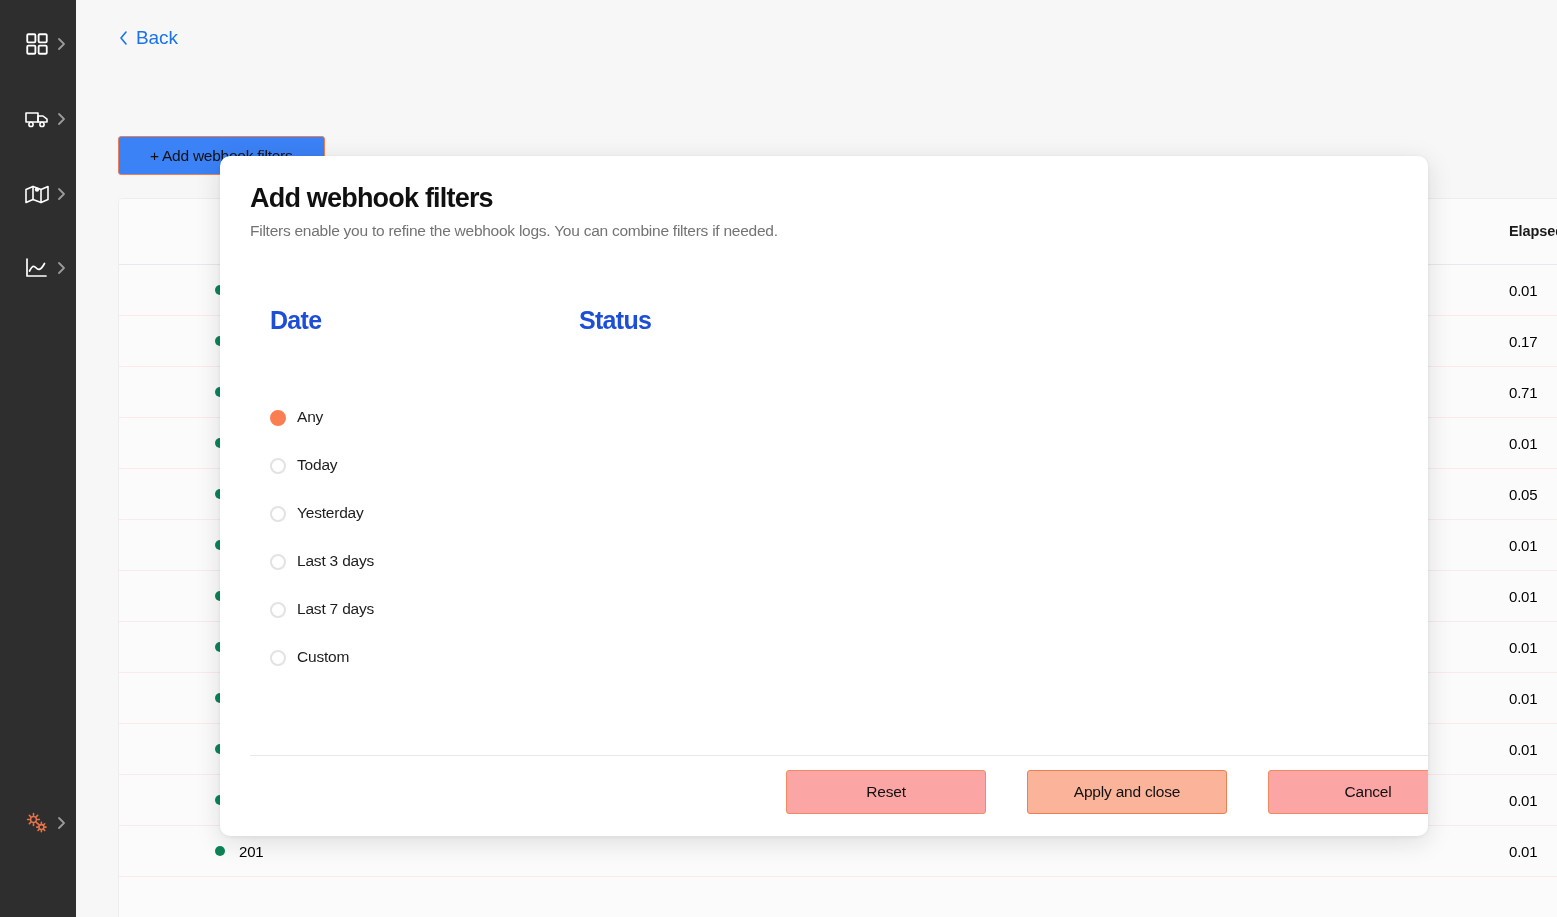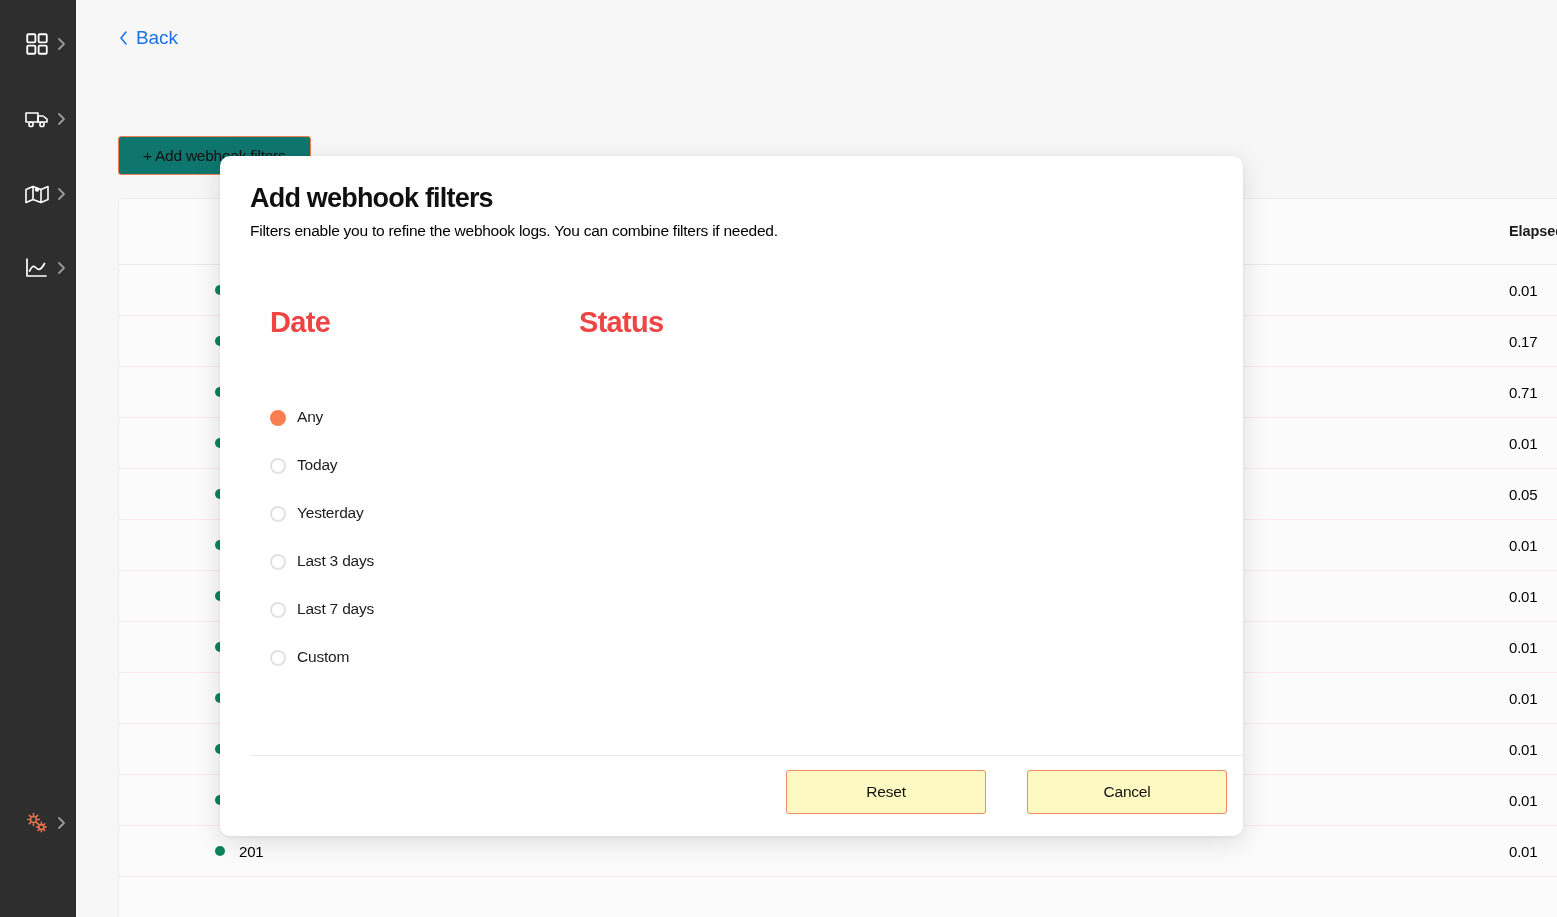--- a/index.html
+++ b/index.html
@@ -107,24 +107,24 @@
     font-size: 15.5px;
     color: #1d1d1d;
     letter-spacing: -0.2px;
     white-space: nowrap;
   }
 
   .add-filters-btn {
     position: absolute;
     left: 42px; top: 136px;
     height: 39px;
-    padding: 0 24px;
+    padding: 0 31px;
     display: flex;
     align-items: center;
-    background: #0f766e;
+    background: #3b82f6;
     border: 1px solid #ef7f53;
     border-radius: 3px;
     font-size: 15.5px;
     color: #111111;
     letter-spacing: -0.25px;
     cursor: pointer;
     white-space: nowrap;
     z-index: 5;
   }
 
@@ -190,54 +190,54 @@
   .scrim {
     position: absolute;
     inset: 0;
     background: rgba(255,255,255,0.0);
     z-index: 40;
     pointer-events: none;
   }
   .modal {
     position: absolute;
     left: 220px; top: 156px;
-    width: 1023px;
+    width: 1208px;
     height: 680px;
     background: #ffffff;
     border-radius: 10px;
     box-shadow: 0 6px 26px rgba(20,20,20,0.13), 0 1px 4px rgba(20,20,20,0.06);
     z-index: 50;
     overflow: hidden;
   }
   .modal-title {
     position: absolute;
     left: 30px; top: 27px;
     font-size: 27px;
     font-weight: bold;
     color: #101010;
     letter-spacing: -0.8px;
     white-space: nowrap;
   }
   .modal-sub {
     position: absolute;
     left: 30px; top: 66px;
     font-size: 15.5px;
-    color: #000000;
+    color: #737373;
     letter-spacing: -0.25px;
     white-space: nowrap;
   }
 
   .fgroup { position: absolute; top: 150px; }
   .fgroup.date   { left: 50px; }
   .fgroup.status { left: 359px; }
 
   .fgroup-title {
-    font-size: 29px;
+    font-size: 25px;
     font-weight: bold;
-    color: #ef4444;
+    color: #1d4ed8;
     letter-spacing: -0.7px;
     margin-bottom: 0;
     white-space: nowrap;
   }
 
   .opts { position: absolute; top: 222px; }
   .opts.date   { left: 50px; }
   .opts.status { left: 359px; }
 
   .opt {
@@ -292,21 +292,21 @@
     justify-content: center;
     font-size: 15.5px;
     color: #111111;
     letter-spacing: -0.2px;
     border-radius: 3px;
     cursor: pointer;
     white-space: nowrap;
   }
   .btn.ghost {
     width: 200px;
-    background: #fef9c3;
+    background: #fca5a5;
     border: 1.5px solid #f18a63;
   }
   .btn.primary {
     width: 200px;
     background: #fbb49a;
     border: 1.5px solid #ef7f53;
   }
 </style>
 </head>
 <body>
@@ -520,19 +520,19 @@
         <label class="opt">
           <span class="radio"></span>
           <span class="opt-label">Custom</span>
         </label>
       </div>
 
     <div class="modal-divider"></div>
 
     <div class="modal-actions">
       <button class="btn ghost">Reset</button>
+      <button class="btn primary">Apply and close</button>
       <button class="btn ghost">Cancel</button>
-      <button class="btn primary">Apply and close</button>
     </div>
 
   </div>
 
 </div>
 
 </body></html>

